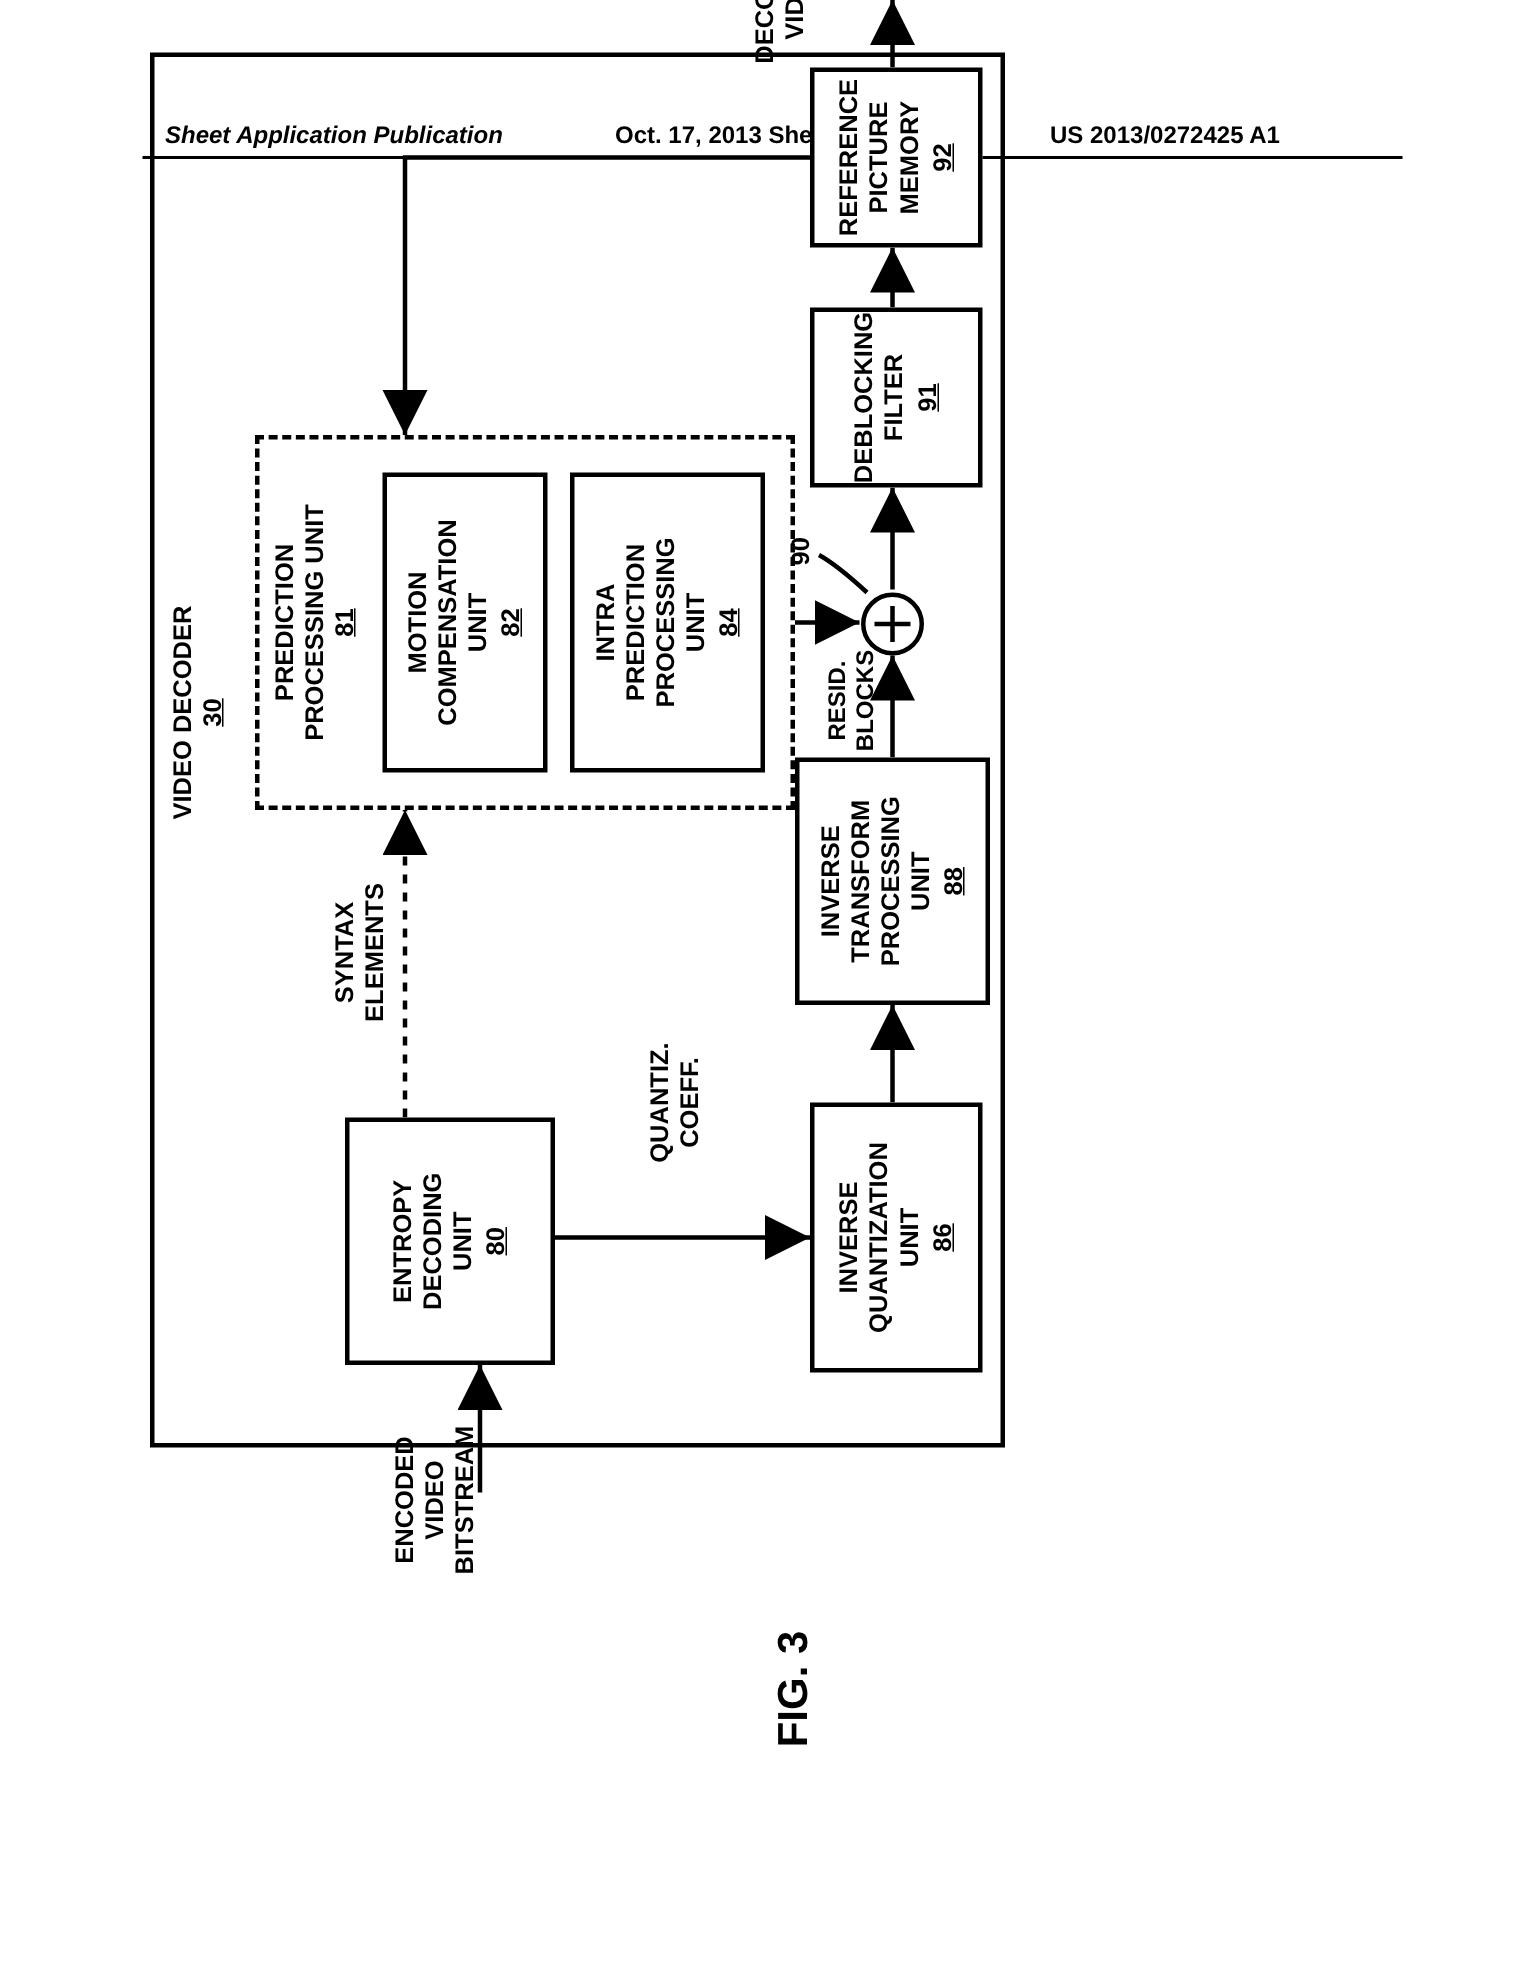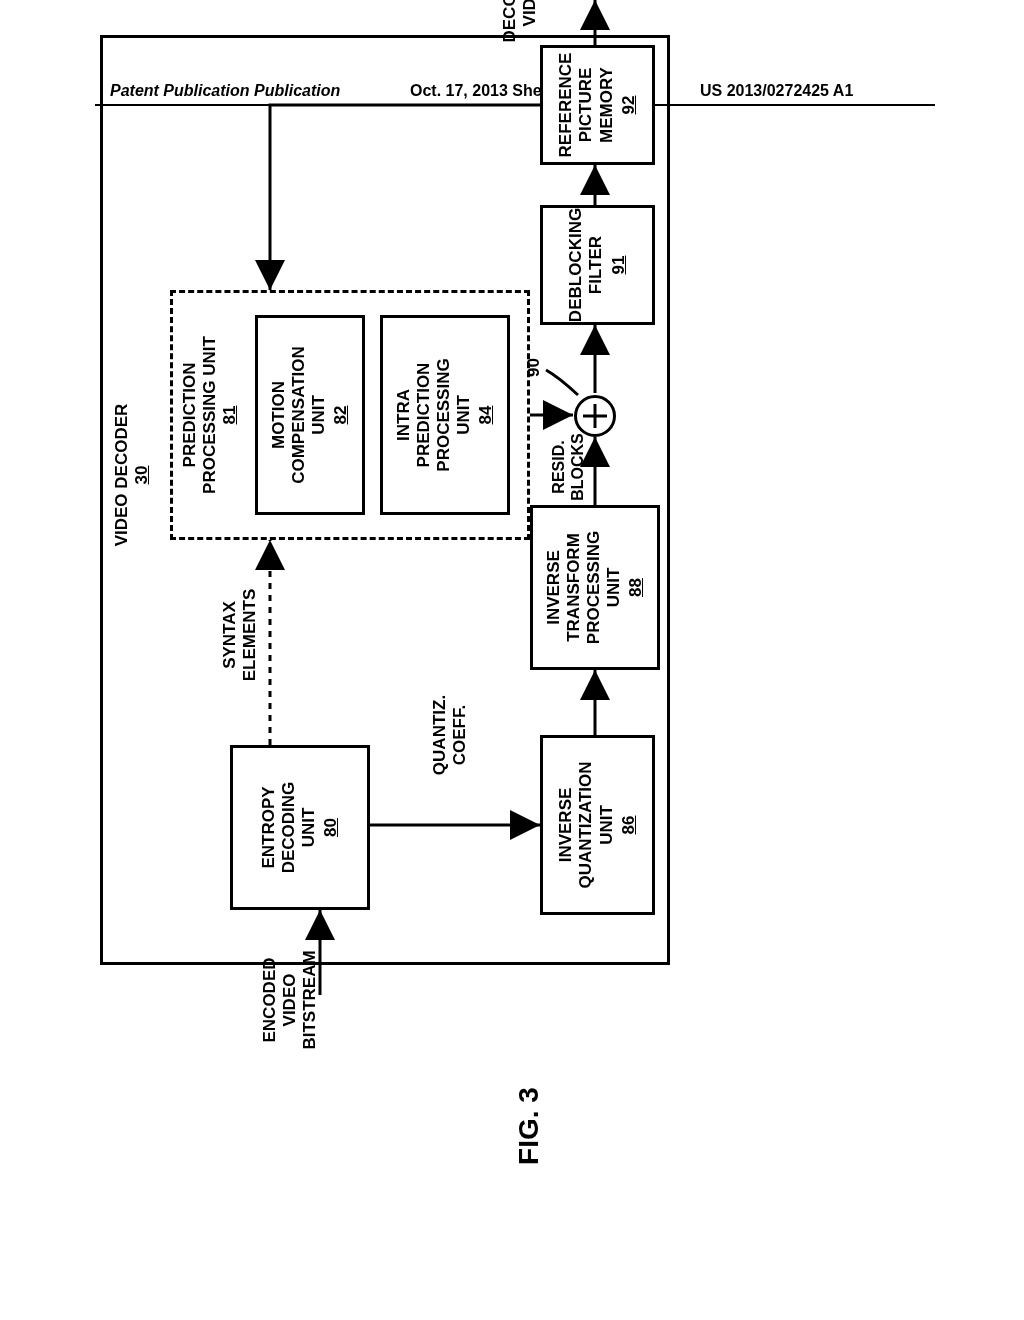--- a/index.html
+++ b/index.html
@@ -110,21 +110,21 @@
   }
   .sumnode::before { left: 50%; top: 6px; bottom: 6px; width:3px; transform:translateX(-50%);}
   .sumnode::after  { top: 50%; left: 6px; right: 6px; height:3px; transform:translateY(-50%);}
 </style>
 </head>
 <body>
 
 <div class="page">
 
   <div class="header">
-    <span class="header-left">Patent Publication Publication</span>
+    <span class="header-left">Sheet Application Publication</span>
     <span class="header-mid">Oct. 17, 2013  Sheet 3 of 8</span>
     <span class="header-right">US 2013/0272425 A1</span>
   </div>
   <div class="header-line"></div>
 
   <div class="figlabel">FIG. 3</div>
 
   <div class="stage">
 
     <svg class="wires">

